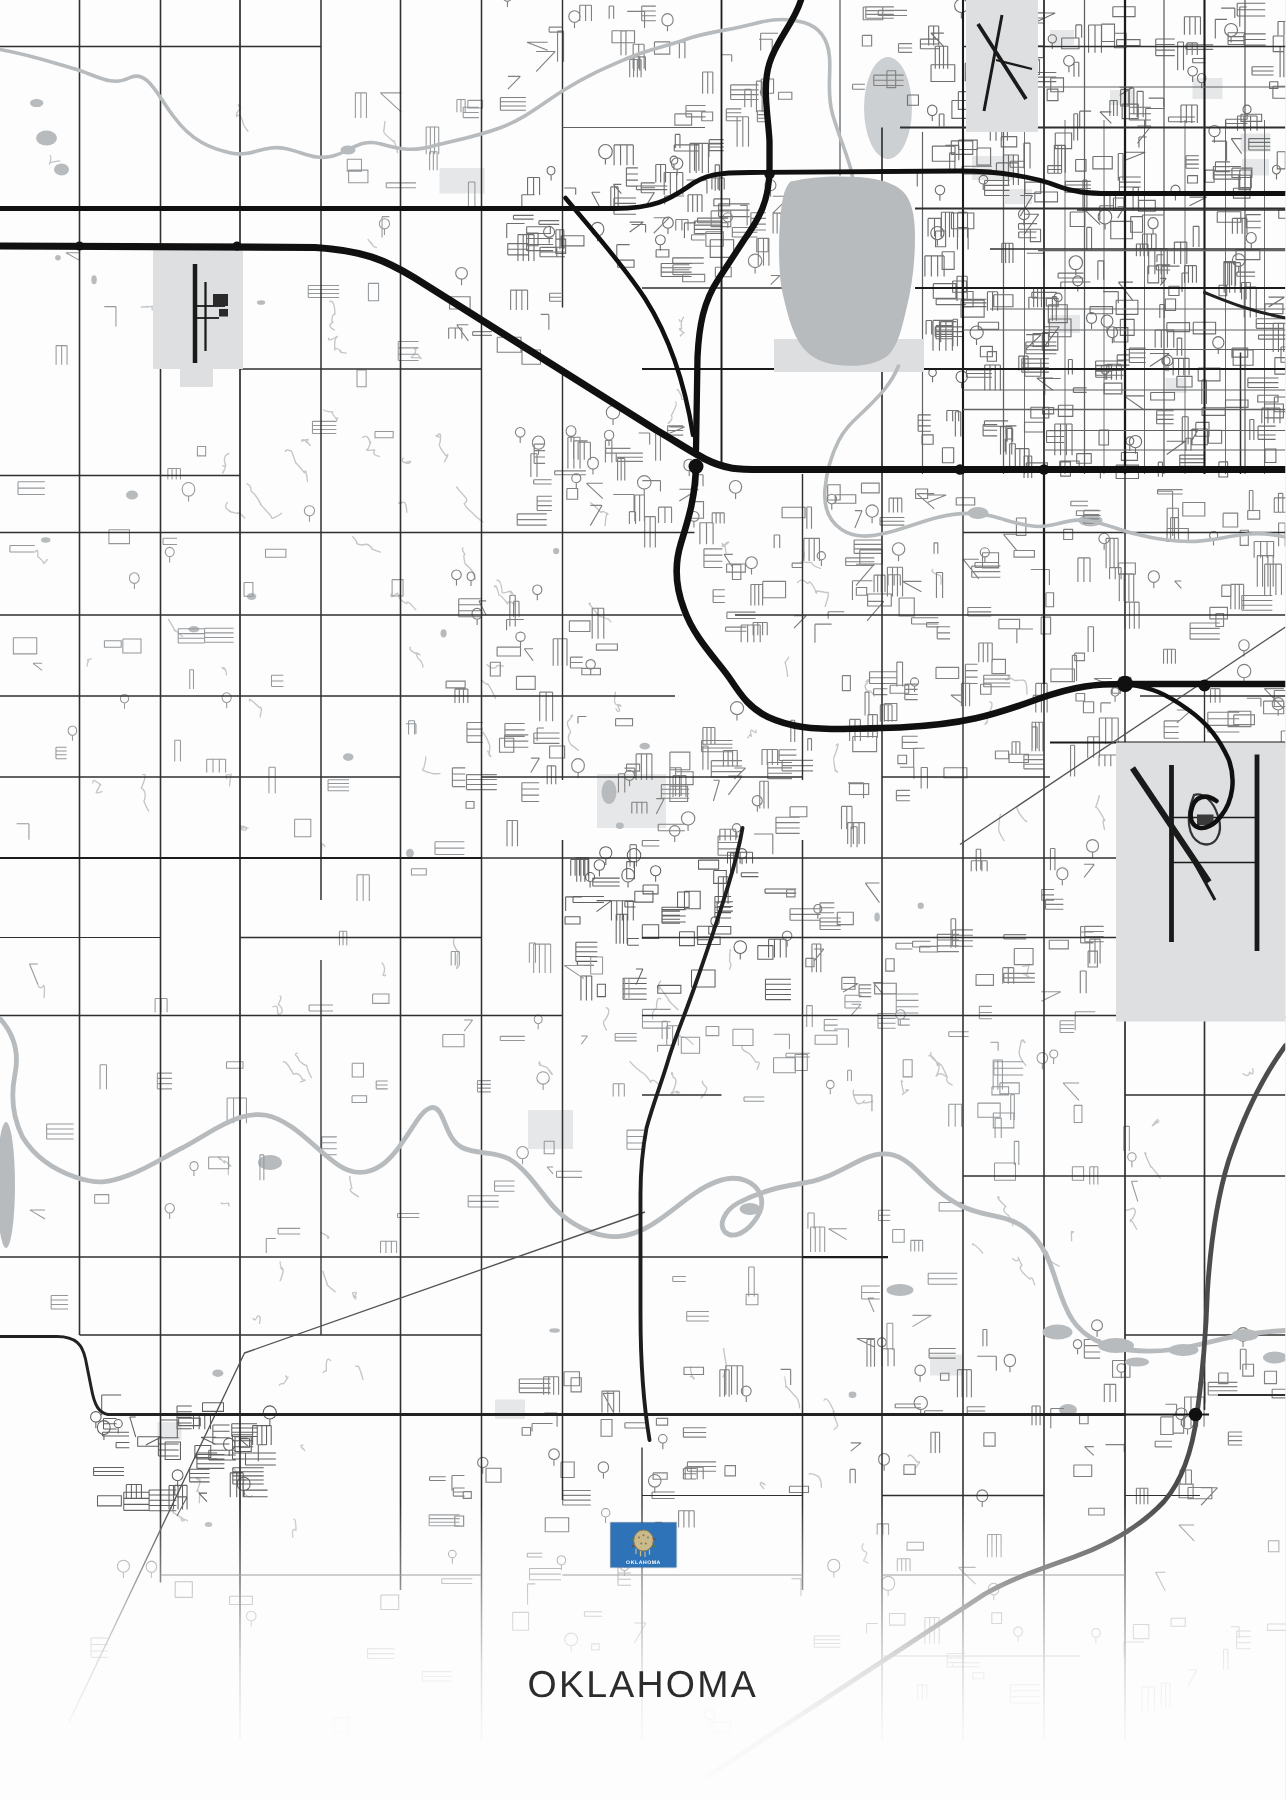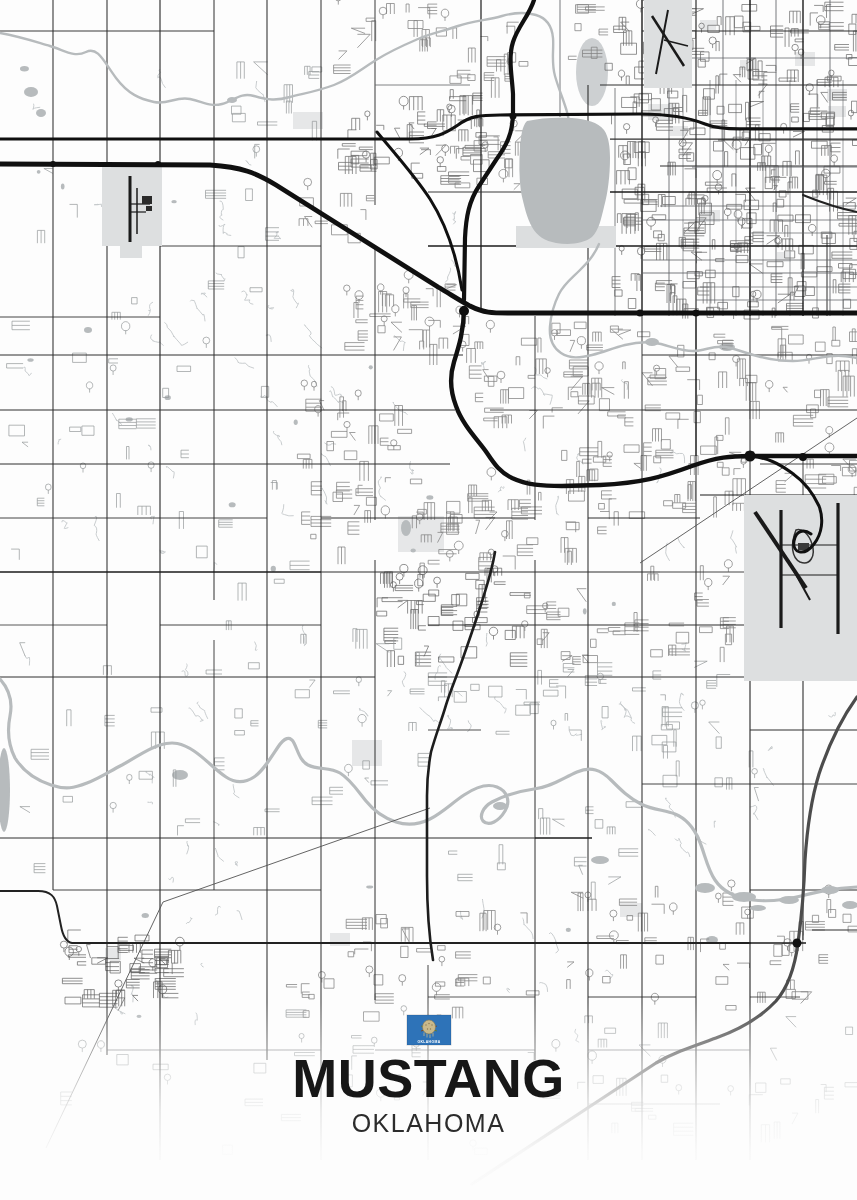--- a/index.html
+++ b/index.html
@@ -431,15 +431,14 @@
         <circle cx="20.5" cy="14" r="0.7" fill="#8a7a50"></circle>
         <circle cx="23.5" cy="14" r="0.7" fill="#8a7a50"></circle>
         <line x1="17" y1="17.5" x2="17" y2="21" stroke="#c9b98b" stroke-width="0.8"></line>
         <line x1="20" y1="19" x2="20" y2="22.5" stroke="#c9b98b" stroke-width="0.8"></line>
         <line x1="23" y1="19.5" x2="23" y2="23" stroke="#c9b98b" stroke-width="0.8"></line>
         <line x1="26" y1="18" x2="26" y2="21.5" stroke="#c9b98b" stroke-width="0.8"></line>
         <text x="22" y="27.5" text-anchor="middle" font-size="3.4" font-weight="bold" letter-spacing="0.4" fill="#ffffff" font-family="Liberation Sans, DejaVu Sans, sans-serif">OKLAHOMA</text>
       </svg>
   </div>
 
-  <div class="city-title" style="color: rgb(23, 23, 23);">MUSTANG</div>
   <div class="state-subtitle" style="color: rgb(44, 44, 44);">OKLAHOMA</div>
 </div>
 
 </body></html>

